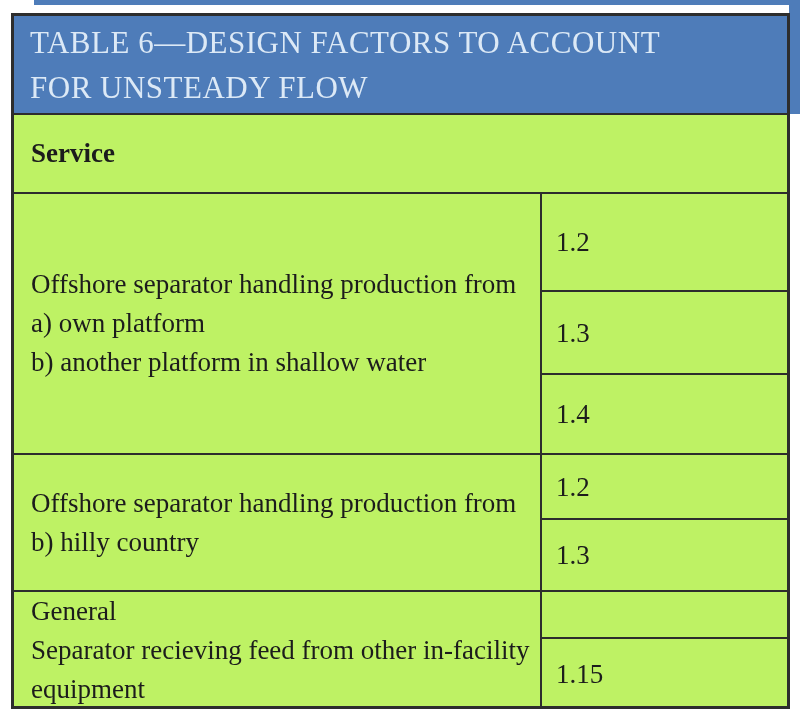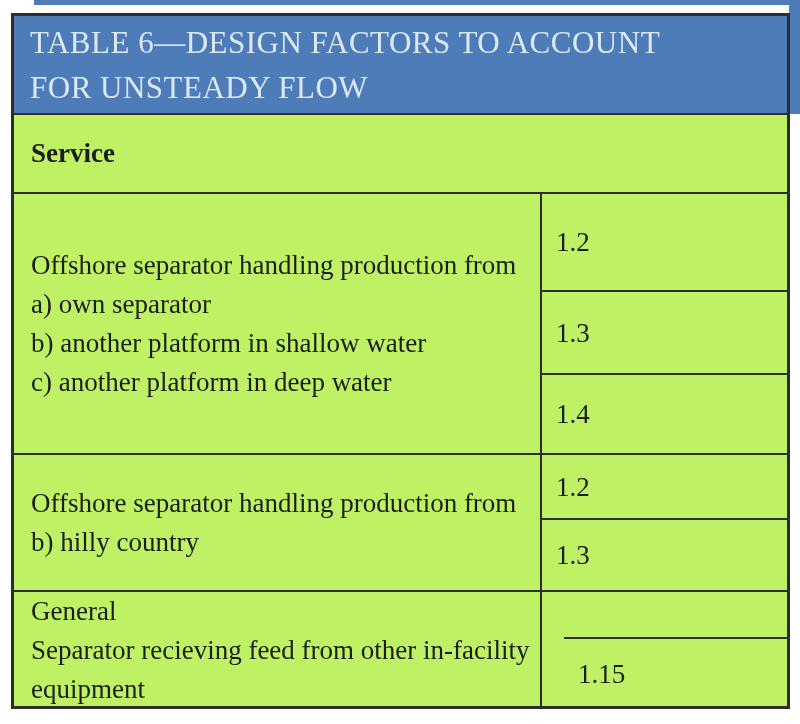--- a/index.html
+++ b/index.html
@@ -74,44 +74,43 @@
     flex:1;
   }
   .fac-cell.hdr{font-weight:bold;}
   .fac-cell.split{border-top:2px solid var(--border);}
   .b1 .fc-1{height:96px;flex:none;}
   .b1 .fc-2{height:83px;flex:none;}
   .b1 .fc-3{flex:1;text-align:right;}
   .b2 .fc-1{height:63px;flex:none;}
   .b2 .fc-2{flex:1;}
   .b3 .fc-1{height:45px;flex:none;}
-  .b3 .fc-2{flex:1;margin-left:22px;}
+  .b3 .fc-2{flex:1;}
 </style>
 </head>
 <body>
 
 <div class="top-strip"></div>
 <div class="right-sliver"></div>
 
 <div class="tbl">
 
   <div class="title-bar">
     <div class="title-text">TABLE 6—DESIGN FACTORS TO ACCOUNT FOR UNSTEADY FLOW</div>
   </div>
 
   <div class="row header-row">
     <div class="svc-col hdr">Service</div>
   </div>
 
   <div class="row b1">
     <div class="svc-col">
       <div>Offshore separator handling production from</div>
-      <div>a) own separator</div>
+      <div>a) own platform</div>
       <div>b) another platform in shallow water</div>
-      <div>c) another platform in deep water</div>
     </div>
     <div class="fac-col">
       <div class="fac-cell fc-1">1.2</div>
       <div class="fac-cell fc-2 split">1.3</div>
       <div class="fac-cell fc-3 split">1.4</div>
     </div>
   </div>
 
   <div class="row b2">
     <div class="svc-col">

